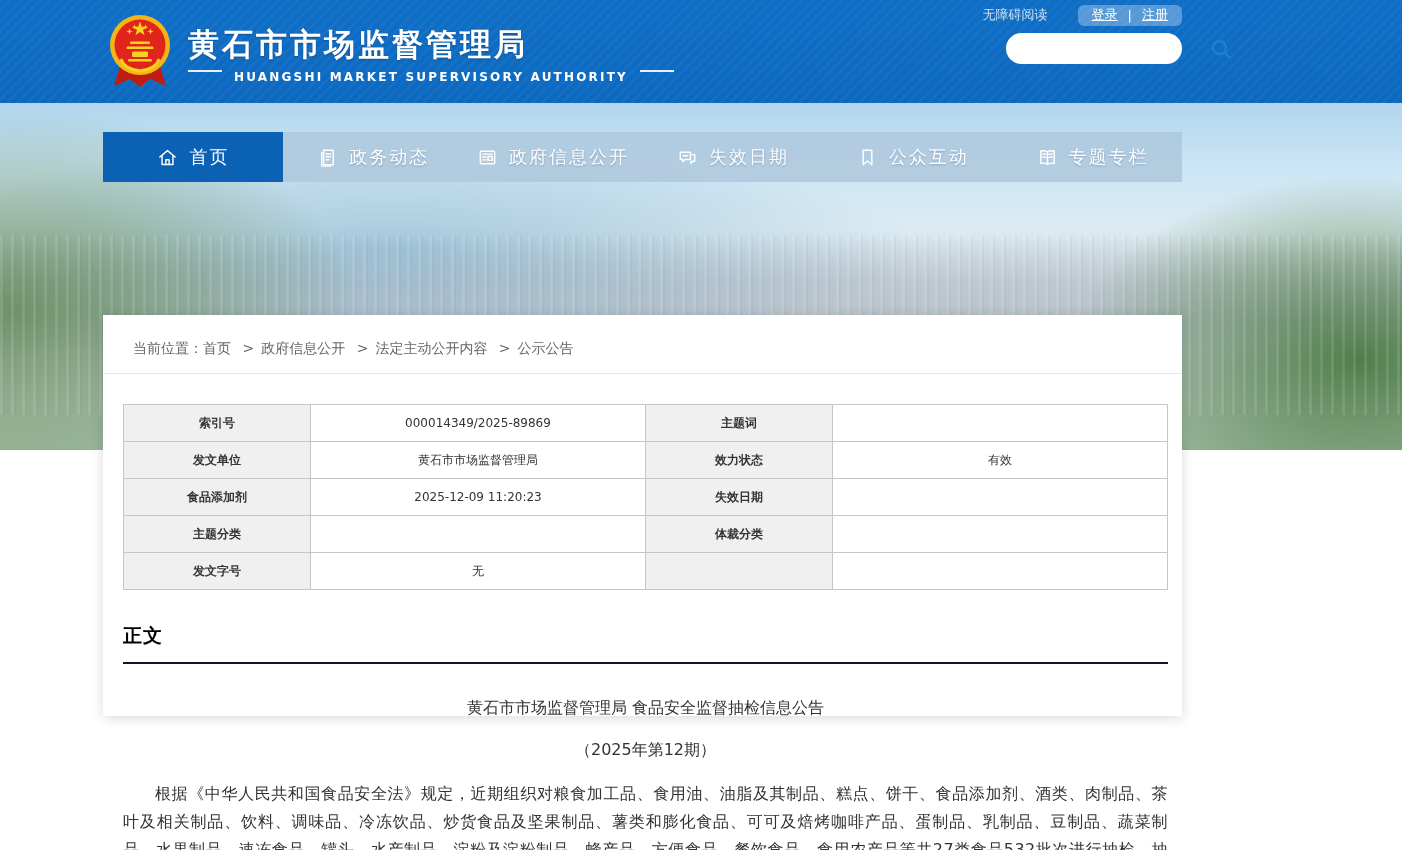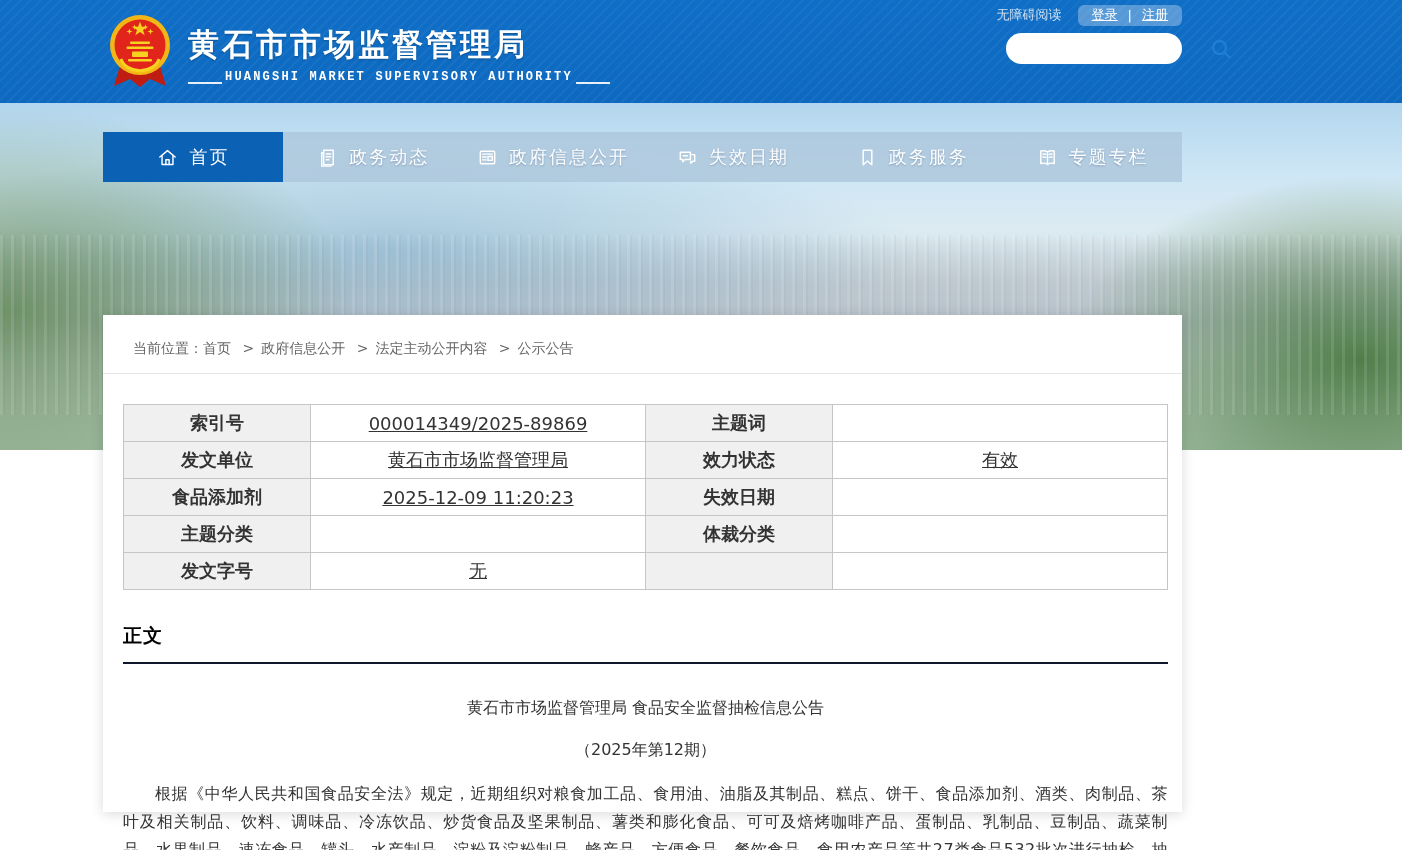--- a/index.html
+++ b/index.html
@@ -17,26 +17,26 @@
       linear-gradient(#0f6ec6,#0d69c0);
     z-index:5;
   }
   .brand { position:absolute; left:108px; top:12px; display:flex; align-items:center; }
   .emblem { width:64px; height:80px; flex:0 0 auto; }
   .brand-text { margin-left:16px; }
   .site-title {
     color:#fff; font-size:31px; font-weight:bold; letter-spacing:3px;
     text-shadow:0 1px 2px rgba(0,0,0,0.25); line-height:1.2; margin-top:6px;
   }
-  .site-subtitle-row { display:flex; align-items:flex-end; margin-top:7px; gap:3px;font-family:Liberation Mono, monospace; }
+  .site-subtitle-row { display:flex; align-items:flex-start; margin-top:7px; gap:12px; }
   .subtitle-dash { width:34px; height:2px; background:rgba(255,255,255,0.9); }
   .site-subtitle { color:#fff; font-size:12px; letter-spacing:2.2px; font-weight:bold; }
 
   .top-right-row {
-    position:absolute; top:5px; right:220px; display:flex; align-items:center; gap:16px; height:20px;
+    position:absolute; top:5px; right:220px; display:flex; align-items:center; gap:30px; height:20px;
   }
   .a11y-link { color:#cfe2f3; font-size:13px; cursor:pointer; }
   .auth-pill {
     display:flex; align-items:center; gap:10px; background:rgba(255,255,255,0.30);
     border-radius:6px; padding:2px 14px; height:21px;
   }
   .auth-pill a { color:#fff; font-size:13px; text-decoration:underline; cursor:pointer; }
   .auth-sep { color:#fff; font-size:13px; }
 
   .search-box {
@@ -74,39 +74,39 @@
     flex:1 1 0; display:flex; align-items:center; justify-content:center; gap:10px;
     color:#fff; font-size:18px; letter-spacing:2px; cursor:pointer;
     text-shadow:0 1px 2px rgba(0,40,90,0.25);
   }
   .nav-item.active { background:#0b61b4; text-shadow:none; }
   .nav-icon { width:23px; height:23px; flex:0 0 auto; }
   .nav-icon svg { width:100%; height:100%; }
 
   
   .panel {
-    position:absolute; left:103px; top:315px; width:1079px; height:497px;
+    position:absolute; left:103px; top:315px; width:1079px; height:401px;
     background:#fff; box-shadow:0 2px 12px rgba(0,0,0,0.15); z-index:7;
   }
   .breadcrumb {
     padding:25px 30px 15px 30px; font-size:14px; color:#666;
     border-bottom:1px solid #e6e6e6;
   }
   .breadcrumb .crumb { color:#666; cursor:pointer; }
   .breadcrumb .bc-sep { margin:0 7px; color:#666; }
 
   table.meta-table {
     border-collapse:collapse; margin:30px 14px 0 20px; width:1045px; table-layout:fixed;
   }
   .meta-table td {
     border:1px solid #c6c6c6; height:37px; text-align:center; vertical-align:middle;
-    font-size:18px; color:#333; overflow:hidden; white-space:nowrap;
+    font-size:12px; color:#333; overflow:hidden; white-space:nowrap;
   }
   .meta-table td.lbl { background:#f0f0f0; font-weight:bold; width:187px; }
-  .meta-table td.val { background:#fff;text-decoration:underline; }
+  .meta-table td.val { background:#fff; }
 
   .article { padding:0 14px 0 20px; }
   .article-heading {
     margin-top:33px; font-size:19px; font-weight:bold; color:#000;
     padding-bottom:13px; border-bottom:2px solid #0f172a; letter-spacing:1px;
   }
   .article-title { text-align:center; font-size:16px; color:#333; margin-top:34px; }
   .article-issue { text-align:center; font-size:16px; color:#333; margin-top:21px; }
   .article-body {
     margin-top:19px; font-size:16px; color:#333; line-height:1.75;
@@ -206,21 +206,21 @@
       </svg>
     </span>
     <span>失效日期</span>
   </div>
   <div class="nav-item">
     <span class="nav-icon">
       <svg viewBox="0 0 24 24" fill="none" stroke="#fff" stroke-width="1.5" stroke-linejoin="round" stroke-linecap="round">
         <path d="M7.5 4.5 H16.5 V19.5 L12 15.6 L7.5 19.5 Z"></path>
       </svg>
     </span>
-    <span>政务服务</span>
+    <span>公众互动</span>
   </div>
   <div class="nav-item">
     <span class="nav-icon">
       <svg viewBox="0 0 24 24" fill="none" stroke="#fff" stroke-width="1.5" stroke-linejoin="round" stroke-linecap="round">
         <path d="M12 6.2 C10.2 4.9 7.6 4.6 5 5.2 V18.2 C7.6 17.6 10.2 17.9 12 19.2 C13.8 17.9 16.4 17.6 19 18.2 V5.2 C16.4 4.6 13.8 4.9 12 6.2 Z"></path>
         <path d="M12 6.2 V19.2"></path>
           <path d="M7.2 8.5 C8.3 8.3 9.4 8.4 10.3 8.8 M7.2 11.5 C8.3 11.3 9.4 11.4 10.3 11.8 M13.7 8.8 C14.6 8.4 15.7 8.3 16.8 8.5 M13.7 11.8 C14.6 11.4 15.7 11.3 16.8 11.5"></path>
       </svg>
     </span>
     <span>专题专栏</span>

